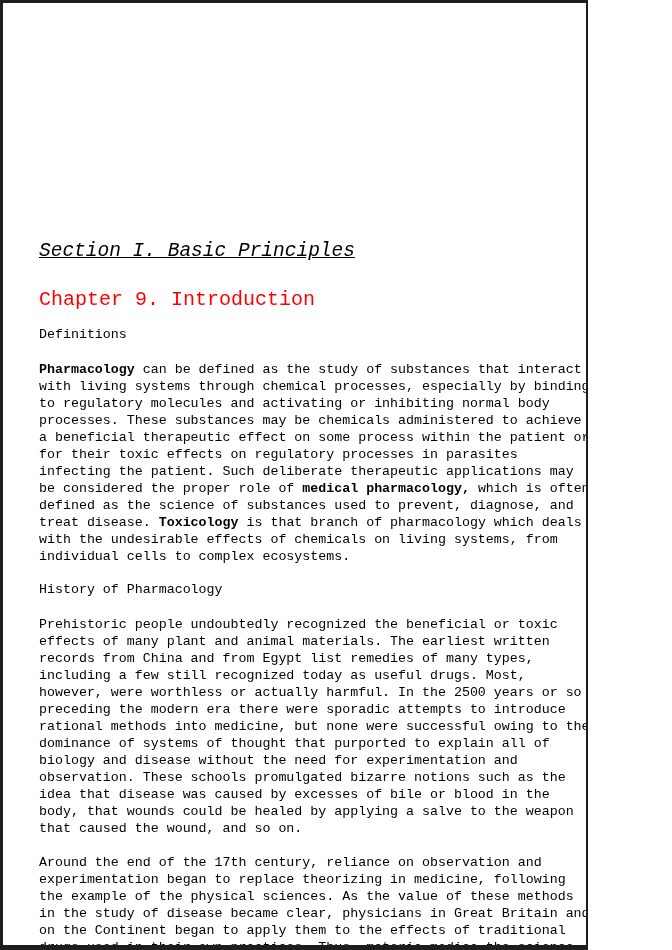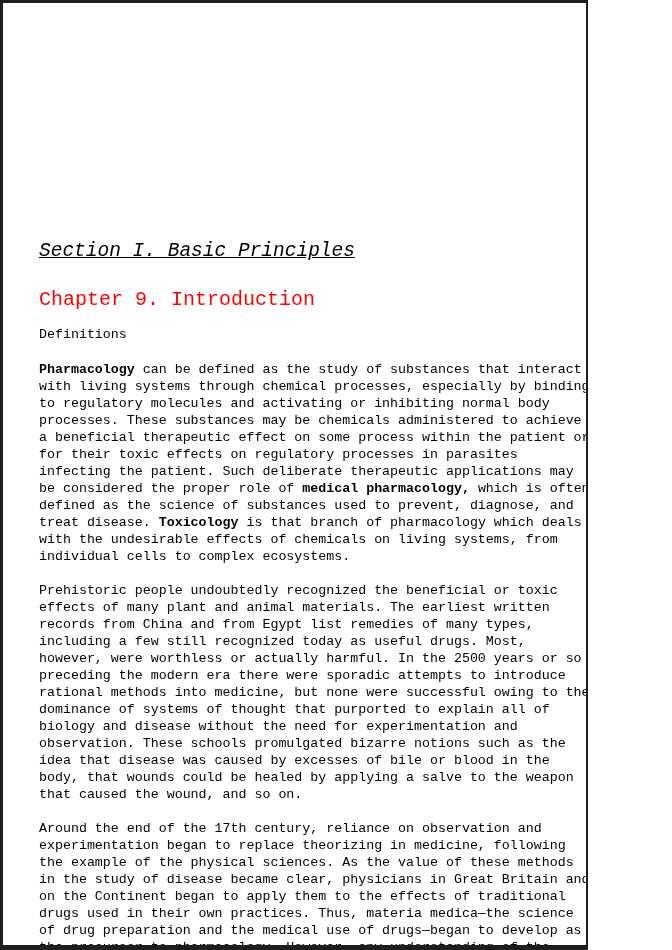--- a/index.html
+++ b/index.html
@@ -57,17 +57,18 @@
 
 <div class="page">
   <h1 class="section-title">Section I. Basic Principles</h1>
 
   <h2 class="chapter-title">Chapter 9. Introduction</h2>
 
   <p class="subheading">Definitions</p>
 
   <p class="body-paragraph"><b>Pharmacology</b><span> can be defined as the study of substances that interact with living systems through chemical processes, especially by binding to regulatory molecules and activating or inhibiting normal body processes. These substances may be chemicals administered to achieve a beneficial therapeutic effect on some process within the patient or for their toxic effects on regulatory processes in parasites infecting the patient. Such deliberate therapeutic applications may be considered the proper role of </span><b>medical pharmacology,</b><span> which is often defined as the science of substances used to prevent, diagnose, and treat disease. </span><b>Toxicology</b><span> is that branch of pharmacology which deals with the undesirable effects of chemicals on living systems, from individual cells to complex ecosystems.</span></p>
 
+  <p class="subheading">History of Pharmacology</p>
 
   <p class="body-paragraph"><span>Prehistoric people undoubtedly recognized the beneficial or toxic effects of many plant and animal materials. The earliest written records from China and from Egypt list remedies of many types, including a few still recognized today as useful drugs. Most, however, were worthless or actually harmful. In the 2500 years or so preceding the modern era there were sporadic attempts to introduce rational methods into medicine, but none were successful owing to the dominance of systems of thought that purported to explain all of biology and disease without the need for experimentation and observation. These schools promulgated bizarre notions such as the idea that disease was caused by excesses of bile or blood in the body, that wounds could be healed by applying a salve to the weapon that caused the wound, and so on.</span></p>
 
   <p class="body-paragraph"><span>Around the end of the 17th century, reliance on observation and experimentation began to replace theorizing in medicine, following the example of the physical sciences. As the value of these methods in the study of disease became clear, physicians in Great Britain and on the Continent began to apply them to the effects of traditional drugs used in their own practices. Thus, materia medica—the science of drug preparation and the medical use of drugs—began to develop as the precursor to pharmacology. However, any understanding of the mechanisms of action of drugs was prevented by the absence of methods for purifying active agents from the crude materials that were available and—even more—by the lack of methods for testing hypotheses about the nature of drug actions.</span></p>
 </div>
 
 </body></html>

